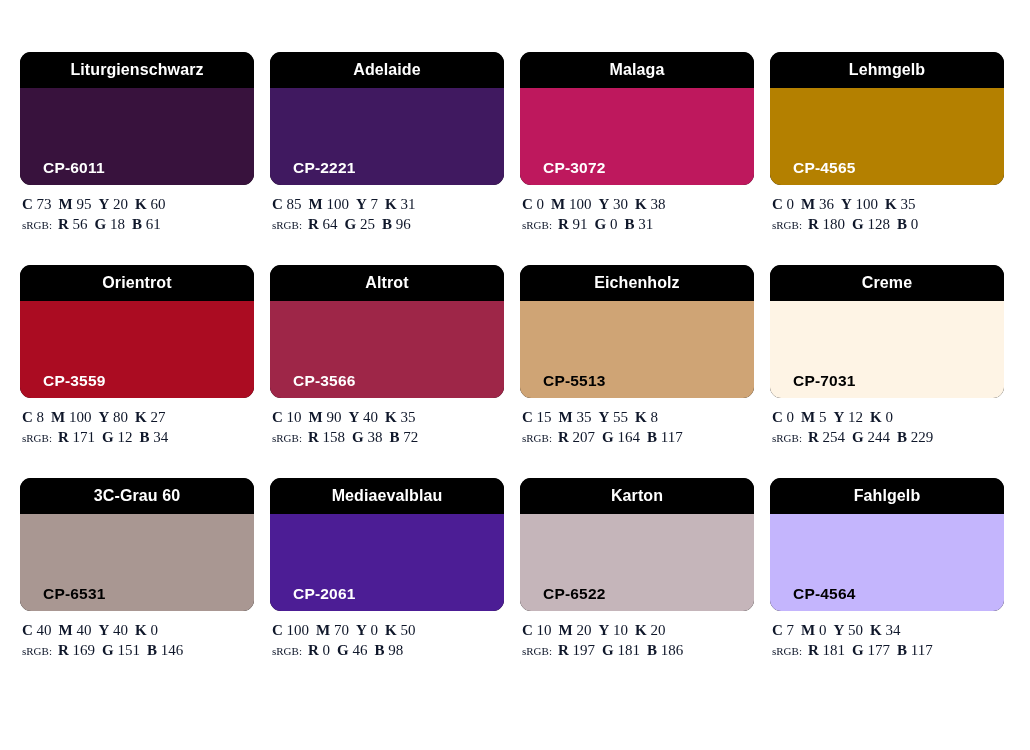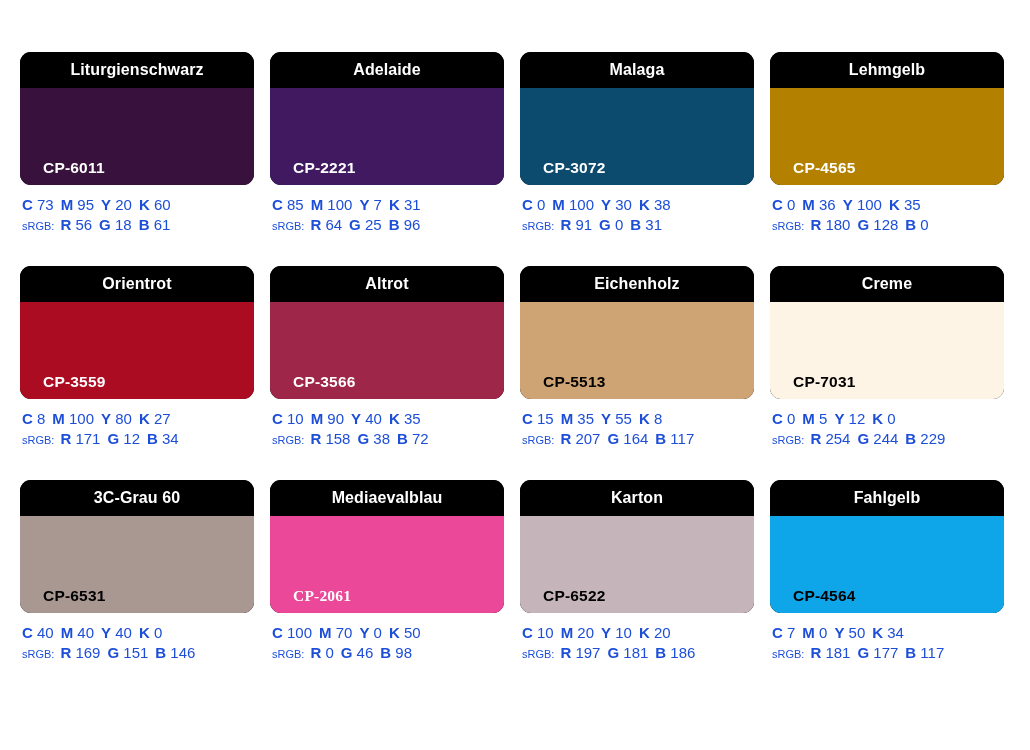--- a/index.html
+++ b/index.html
@@ -73,21 +73,22 @@
     letter-spacing: 0.2px;
     line-height: 1;
     margin-left: 12px;
   }
   .chip-code.light { color: #ffffff; }
   .chip-code.dark  { color: #000000; }
 
   .values {
     margin-top: 10px;
     padding-left: 2px;
-    color: #1d4ed8;
+    color: #0f172a;
+    font-family: Liberation Serif, serif;
   }
   .vline {
     font-size: 15px;
     line-height: 19.5px;
     white-space: nowrap;
   }
   .vline .k {
     font-weight: bold;
   }
   .vline .v {
@@ -133,21 +134,21 @@
         <div class="values">
           <div class="vline"><span class="pair"><span class="k">C</span><span class="v"> 85</span></span><span class="pair"><span class="k">M</span><span class="v"> 100</span></span><span class="pair"><span class="k">Y</span><span class="v"> 7</span></span><span class="pair"><span class="k">K</span><span class="v"> 31</span></span></div>
           <div class="vline"><span class="lbl">sRGB:</span><span class="pair"><span class="k">R</span><span class="v"> 64</span></span><span class="pair"><span class="k">G</span><span class="v"> 25</span></span><span class="pair"><span class="k">B</span><span class="v"> 96</span></span></div>
         </div>
       </div>
       <div class="card">
         <div class="chip">
           <div class="chip-header">
             <span class="chip-title">Malaga</span>
           </div>
-          <div class="chip-body" style="background: #0c4a6e;">
+          <div class="chip-body" style="background: #be185d;">
             <span class="chip-code light">CP-3072</span>
           </div>
         </div>
         <div class="values">
           <div class="vline"><span class="pair"><span class="k">C</span><span class="v"> 0</span></span><span class="pair"><span class="k">M</span><span class="v"> 100</span></span><span class="pair"><span class="k">Y</span><span class="v"> 30</span></span><span class="pair"><span class="k">K</span><span class="v"> 38</span></span></div>
           <div class="vline"><span class="lbl">sRGB:</span><span class="pair"><span class="k">R</span><span class="v"> 91</span></span><span class="pair"><span class="k">G</span><span class="v"> 0</span></span><span class="pair"><span class="k">B</span><span class="v"> 31</span></span></div>
         </div>
       </div>
       <div class="card">
         <div class="chip">
@@ -231,21 +232,21 @@
         <div class="values">
           <div class="vline"><span class="pair"><span class="k">C</span><span class="v"> 40</span></span><span class="pair"><span class="k">M</span><span class="v"> 40</span></span><span class="pair"><span class="k">Y</span><span class="v"> 40</span></span><span class="pair"><span class="k">K</span><span class="v"> 0</span></span></div>
           <div class="vline"><span class="lbl">sRGB:</span><span class="pair"><span class="k">R</span><span class="v"> 169</span></span><span class="pair"><span class="k">G</span><span class="v"> 151</span></span><span class="pair"><span class="k">B</span><span class="v"> 146</span></span></div>
         </div>
       </div>
       <div class="card">
         <div class="chip">
           <div class="chip-header">
             <span class="chip-title">Mediaevalblau</span>
           </div>
-          <div class="chip-body" style="background: #ec4899; font-family: Liberation Serif, serif;">
+          <div class="chip-body" style="background: #4c1d95;">
             <span class="chip-code light">CP-2061</span>
           </div>
         </div>
         <div class="values">
           <div class="vline"><span class="pair"><span class="k">C</span><span class="v"> 100</span></span><span class="pair"><span class="k">M</span><span class="v"> 70</span></span><span class="pair"><span class="k">Y</span><span class="v"> 0</span></span><span class="pair"><span class="k">K</span><span class="v"> 50</span></span></div>
           <div class="vline"><span class="lbl">sRGB:</span><span class="pair"><span class="k">R</span><span class="v"> 0</span></span><span class="pair"><span class="k">G</span><span class="v"> 46</span></span><span class="pair"><span class="k">B</span><span class="v"> 98</span></span></div>
         </div>
       </div>
       <div class="card">
         <div class="chip">
@@ -259,21 +260,21 @@
         <div class="values">
           <div class="vline"><span class="pair"><span class="k">C</span><span class="v"> 10</span></span><span class="pair"><span class="k">M</span><span class="v"> 20</span></span><span class="pair"><span class="k">Y</span><span class="v"> 10</span></span><span class="pair"><span class="k">K</span><span class="v"> 20</span></span></div>
           <div class="vline"><span class="lbl">sRGB:</span><span class="pair"><span class="k">R</span><span class="v"> 197</span></span><span class="pair"><span class="k">G</span><span class="v"> 181</span></span><span class="pair"><span class="k">B</span><span class="v"> 186</span></span></div>
         </div>
       </div>
       <div class="card">
         <div class="chip">
           <div class="chip-header">
             <span class="chip-title">Fahlgelb</span>
           </div>
-          <div class="chip-body" style="background: #0ea5e9; padding-left: 28px;">
+          <div class="chip-body" style="background: #c4b5fd; padding-left: 28px;">
             <span class="chip-code dark">CP-4564</span>
           </div>
         </div>
         <div class="values">
           <div class="vline"><span class="pair"><span class="k">C</span><span class="v"> 7</span></span><span class="pair"><span class="k">M</span><span class="v"> 0</span></span><span class="pair"><span class="k">Y</span><span class="v"> 50</span></span><span class="pair"><span class="k">K</span><span class="v"> 34</span></span></div>
           <div class="vline"><span class="lbl">sRGB:</span><span class="pair"><span class="k">R</span><span class="v"> 181</span></span><span class="pair"><span class="k">G</span><span class="v"> 177</span></span><span class="pair"><span class="k">B</span><span class="v"> 117</span></span></div>
         </div>
       </div>
     </div>
 </div>

